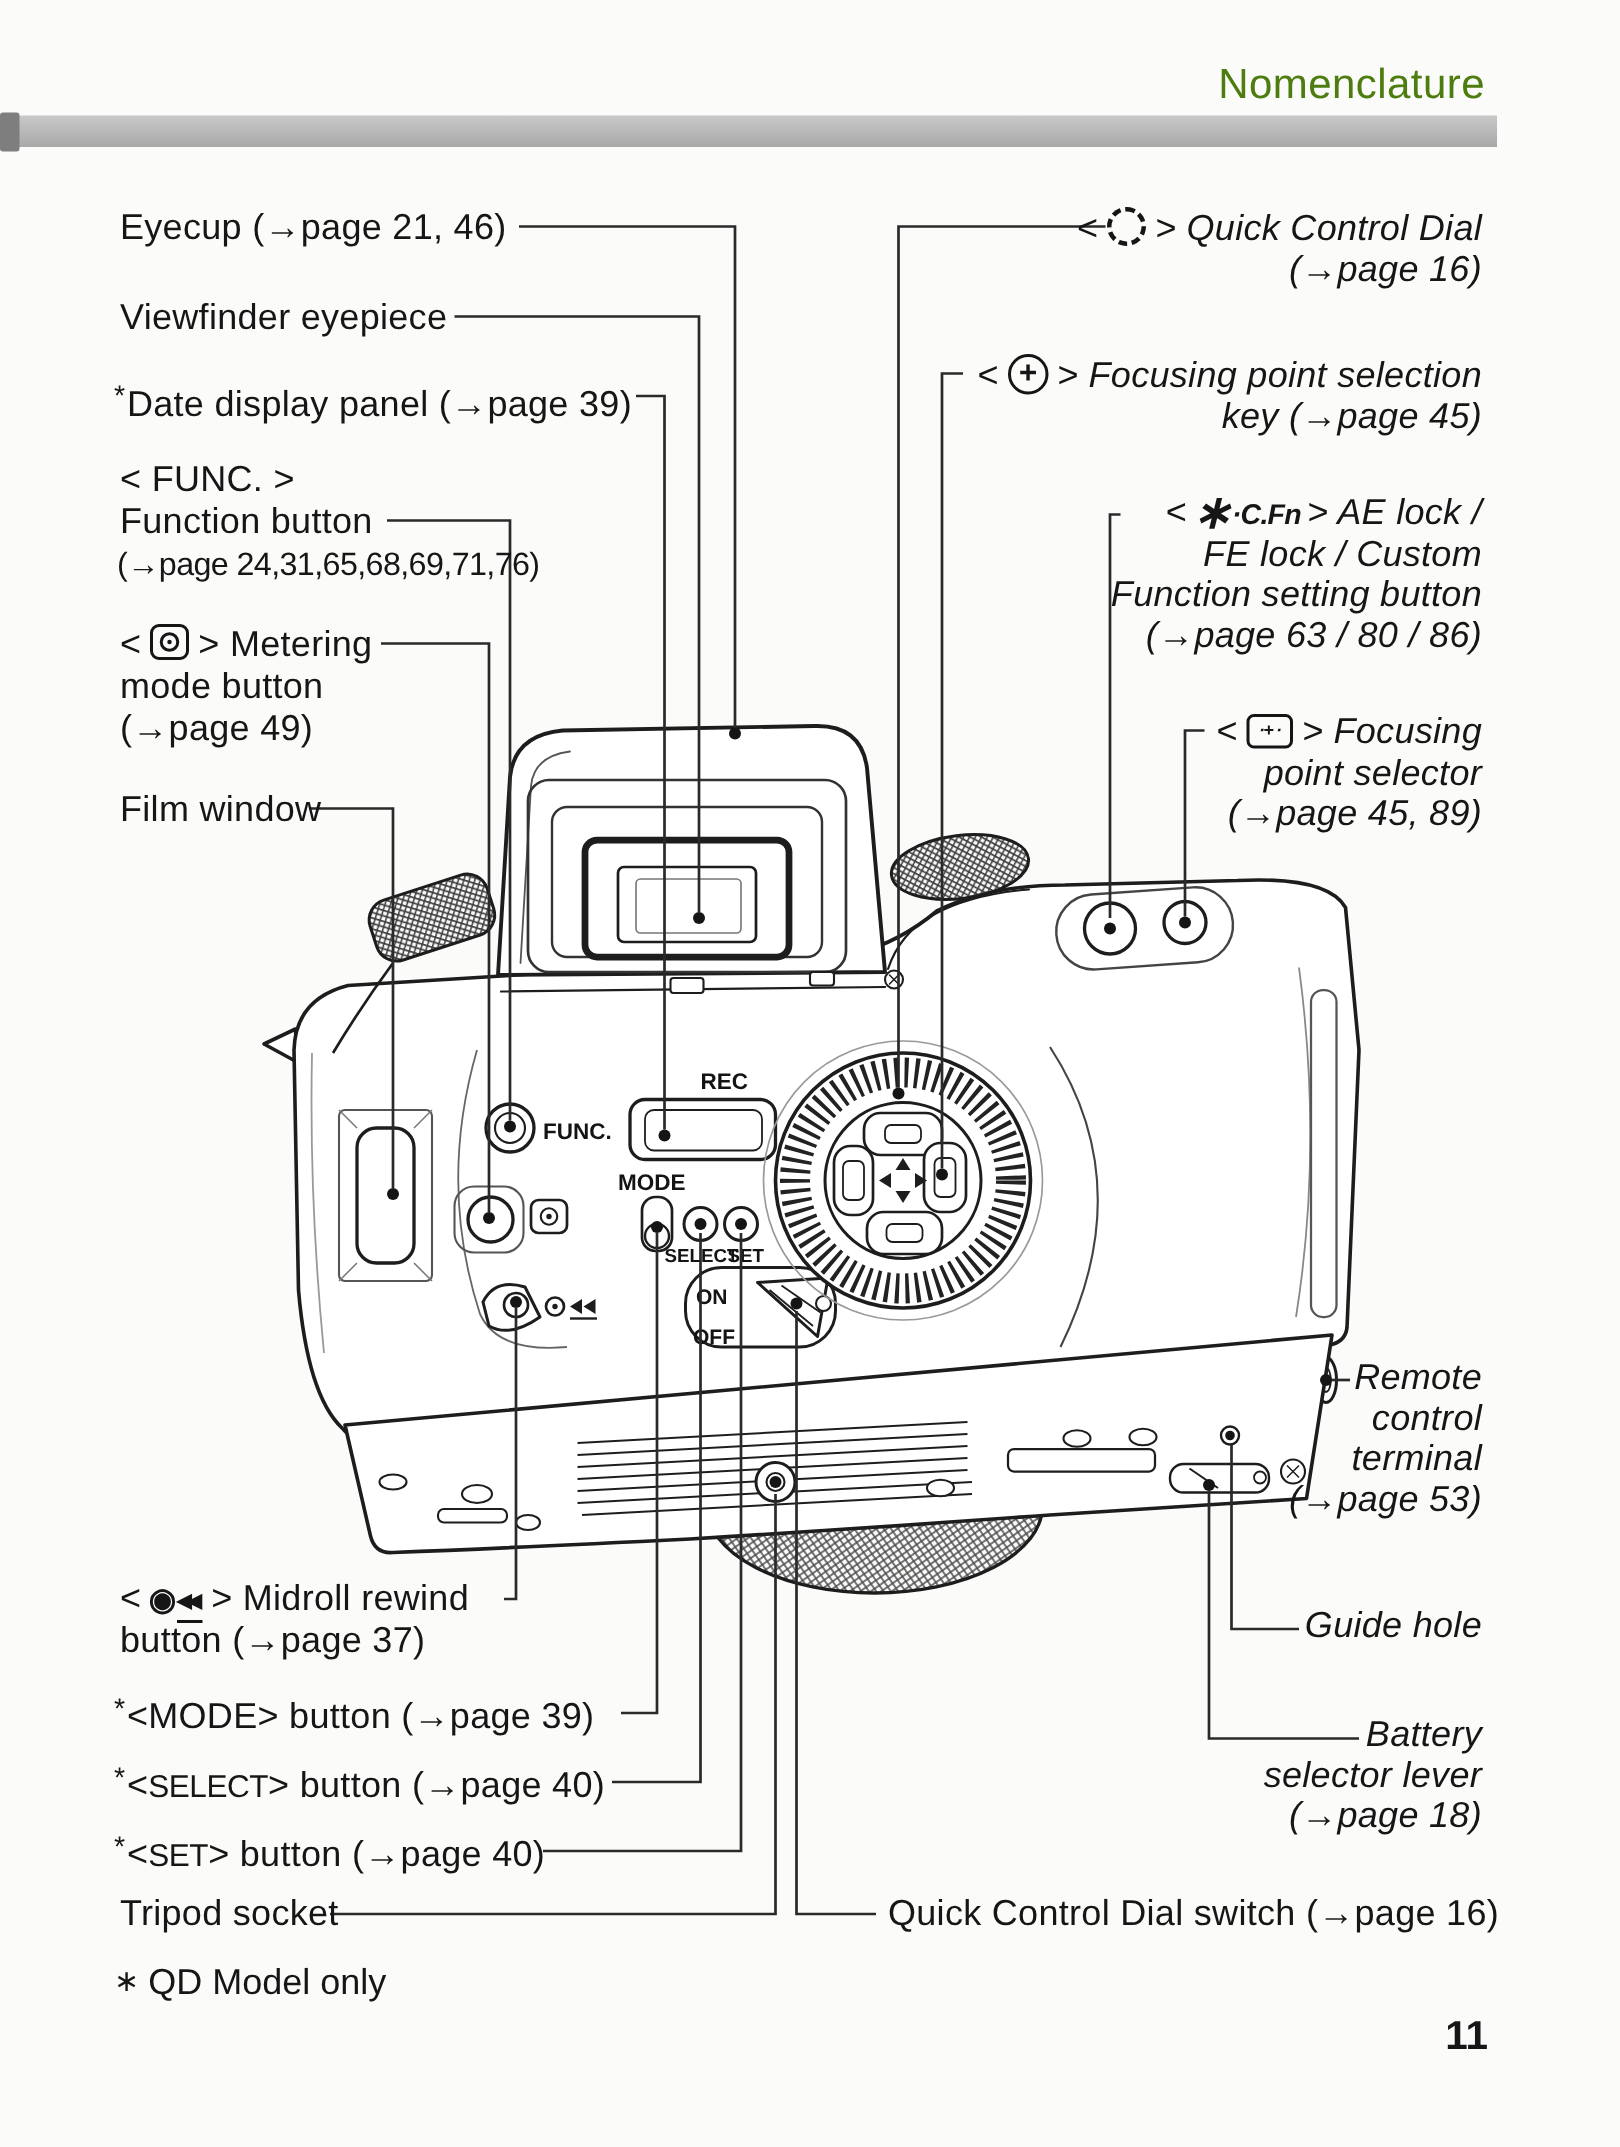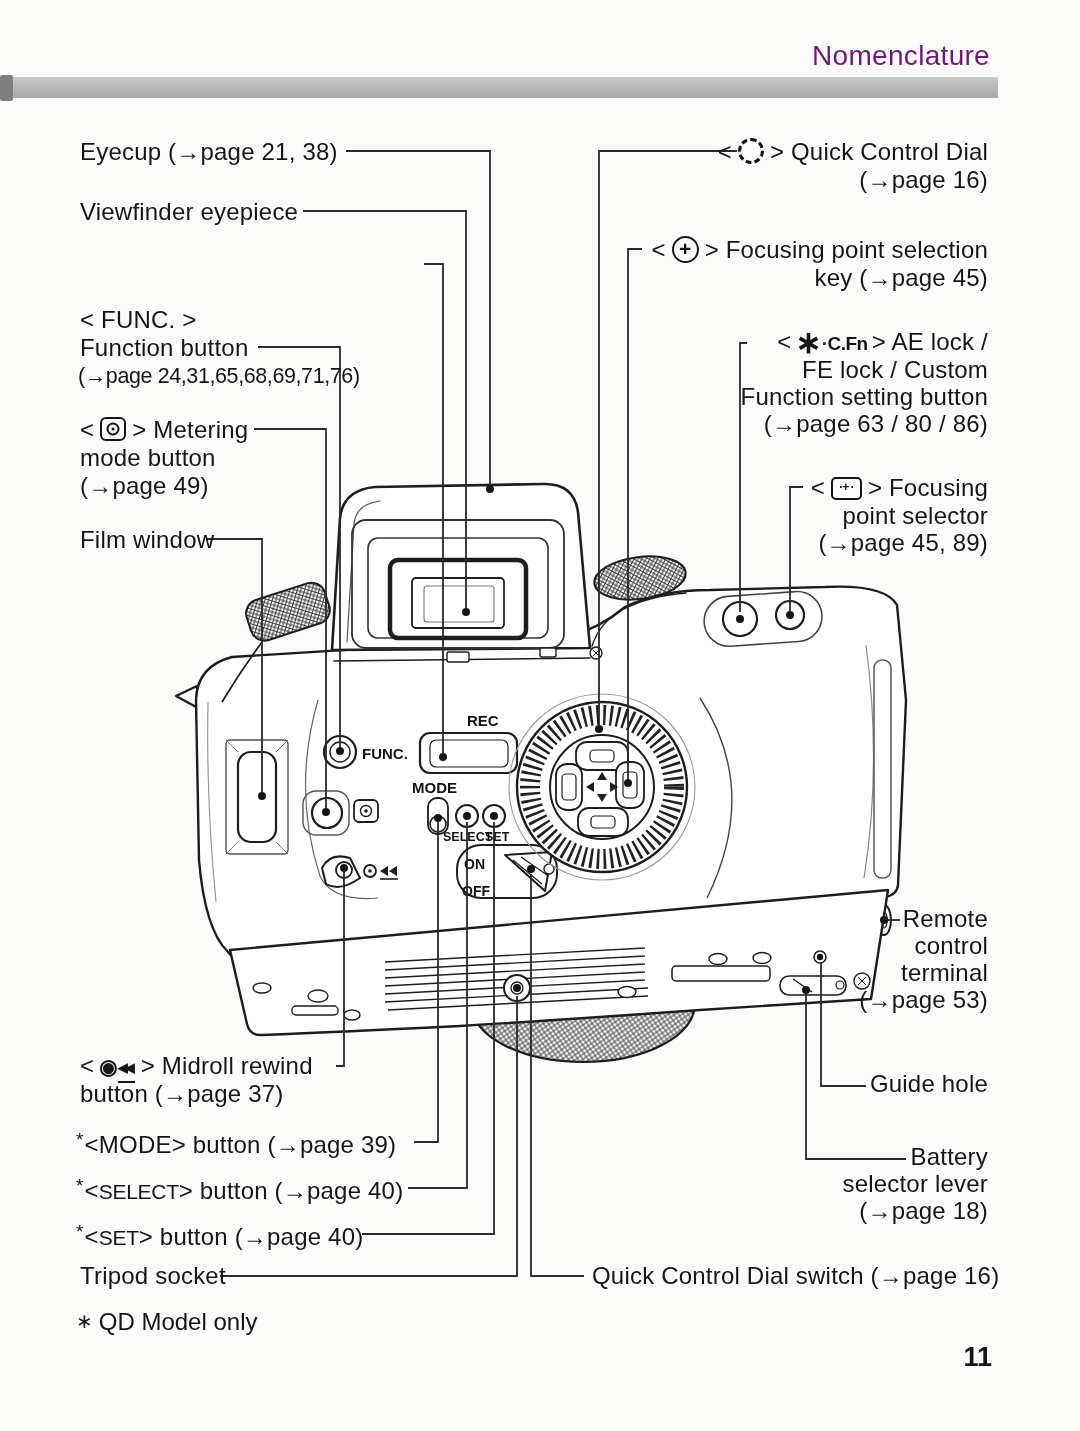--- a/index.html
+++ b/index.html
@@ -1,22 +1,22 @@
 <!DOCTYPE html>
 <html><head>
 <meta charset="utf-8">
 <style>
   html,body{margin:0;padding:0;}
   body{width:1080px;height:1431px;position:relative;background:#fbfbfa;font-family:"Liberation Sans",sans-serif;color:#161616;overflow:hidden;}
   .page{position:absolute;inset:0;}
-  .title{position:absolute;top:40px;right:90px;font-size:28px;letter-spacing:.3px;color:#701a75;}
+  .title{position:absolute;top:40px;right:90px;font-size:28px;letter-spacing:.3px;color:#4d7c0f;}
   .bar{position:absolute;top:77px;left:0;width:998px;height:21px;background:linear-gradient(180deg,#c9c9c9,#a8a8a8);}
   .bar::before{content:"";position:absolute;left:0;top:-2px;width:13px;height:26px;background:#7e7e7e;border-radius:2px;}
   .lbl{position:absolute;font-size:24px;line-height:27px;white-space:nowrap;letter-spacing:.2px;}
-  .r{text-align:left;}
+  .r{text-align:left;font-style:italic;}
   .sm{font-size:21.5px;letter-spacing:-.4px;}
   .cond{font-size:21px;letter-spacing:-.3px;}
   .star{font-size:19px;vertical-align:7px;margin-right:1px;}
   .ic-box{display:inline-block;box-sizing:border-box;width:26px;height:24px;border:2.5px solid #151515;border-radius:6px;position:relative;vertical-align:-3px;margin:0 6px;}
   .ic-box::before{content:"";position:absolute;left:50%;top:50%;width:9px;height:9px;border:2px solid #151515;border-radius:50%;transform:translate(-50%,-50%);}
   .ic-box::after{content:"";position:absolute;left:50%;top:50%;width:3px;height:3px;background:#151515;border-radius:50%;transform:translate(-50%,-50%);}
   .ic-dial{display:inline-block;box-sizing:border-box;width:26px;height:26px;border:3px dashed #151515;border-radius:50%;vertical-align:-4px;margin:0 6px;}
   .ic-4way{display:inline-block;box-sizing:border-box;width:27px;height:27px;border:2.5px solid #151515;border-radius:50%;vertical-align:-5px;margin:0 6px;position:relative;}
   .ic-4way::before{content:"+";position:absolute;left:50%;top:50%;transform:translate(-50%,-55%);font-weight:bold;font-size:21px;}
   .ic-fps{display:inline-block;box-sizing:border-box;width:31px;height:23px;border:2.5px solid #151515;border-radius:5px;vertical-align:-4px;margin:0 6px;position:relative;}
@@ -259,22 +259,23 @@
       <circle cx="467" cy="816" r="4"></circle>
         <circle cx="494" cy="816" r="4"></circle>
         <circle cx="517" cy="988" r="4"></circle>
       <circle cx="531" cy="869" r="4"></circle>
     </g>
   </svg>
 
   <div class="title">Nomenclature</div>
   <div class="bar"></div>
 
-  <div class="lbl" style="left:80px;top:138px"><span>Eyecup (→page 21, 38)</span></div>
+  <div class="lbl" style="left:80px;top:138px"><span>Eyecup (→page 21, 46)</span></div>
   <div class="lbl" style="left:80px;top:198px"><span>Viewfinder eyepiece</span></div>
+  <div class="lbl" style="left:76px;top:251px"><span class="star">*</span><span>Date display panel (→page 39)</span></div>
 
   <div class="lbl" style="left:80px;top:306px"><span>&lt; FUNC. &gt;</span></div>
   <div class="lbl" style="left:80px;top:334px"><span>Function button</span></div>
   <div class="lbl sm" style="left:78px;top:363px"><span>(→page 24,31,65,68,69,71,76)</span></div>
 
   <div class="lbl" style="left:80px;top:416px"><span>&lt;</span><span class="ic-box"></span><span>&gt; Metering</span></div>
   <div class="lbl" style="left:80px;top:444px"><span>mode button</span></div>
   <div class="lbl" style="left:80px;top:472px"><span>(→page 49)</span></div>
 
   <div class="lbl" style="left:80px;top:526px"><span>Film window</span></div>

